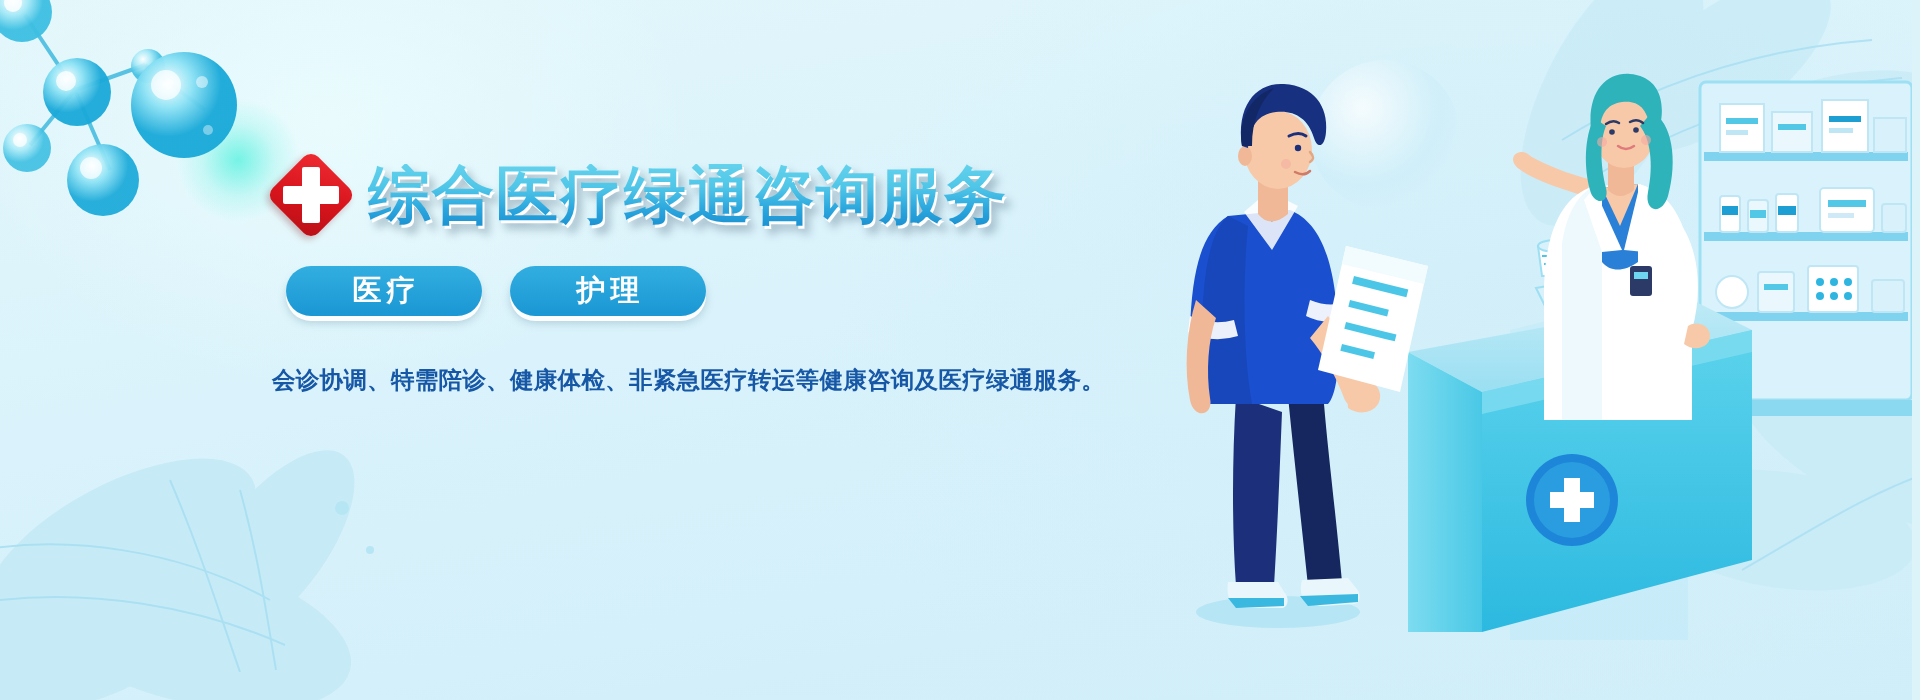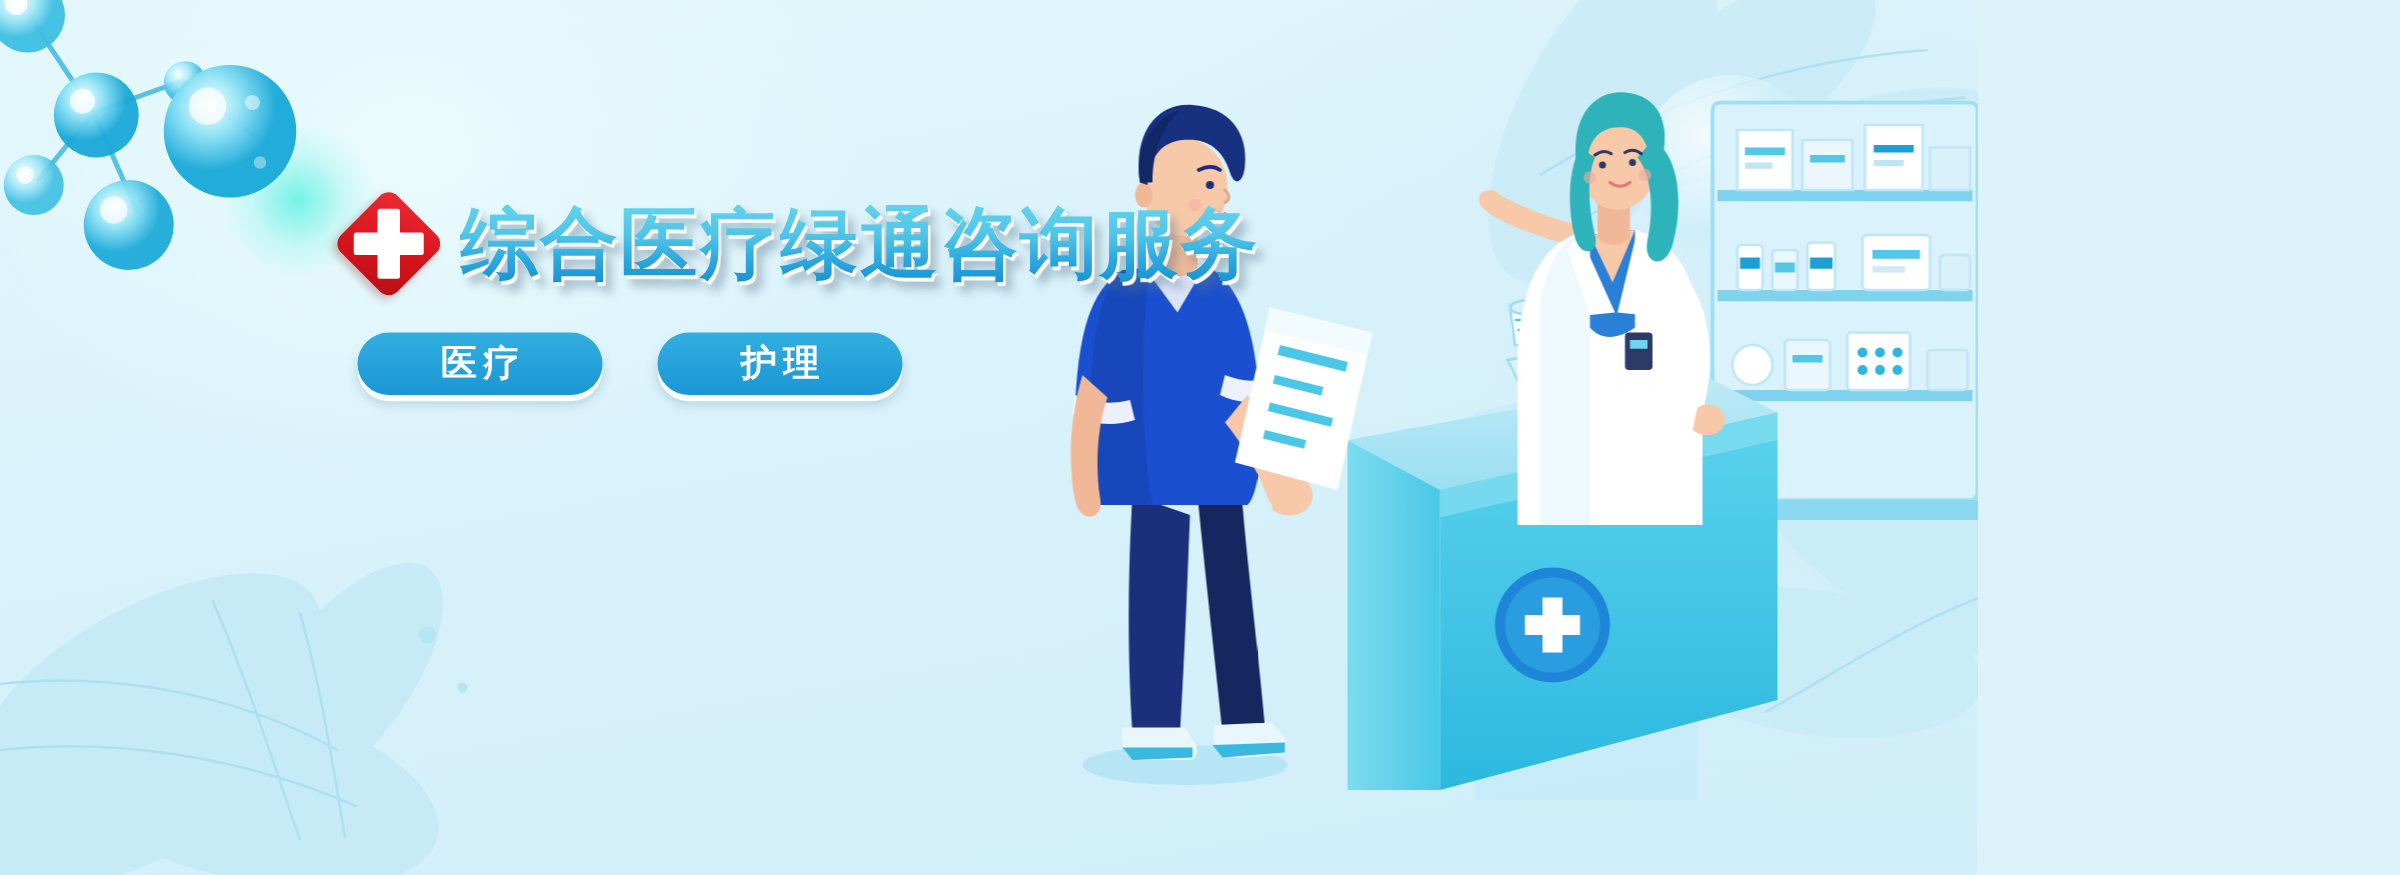--- a/index.html
+++ b/index.html
@@ -2,21 +2,21 @@
 <html><head>
 <meta charset="utf-8">
 <style>
   * { margin:0; padding:0; box-sizing:border-box; }
   html,body { width:1920px; height:700px; overflow:hidden; }
   body {
     font-family:"DejaVu Sans","Liberation Sans",sans-serif;
     background:#ddf3fa;
   }
   #banner {
-    position:relative; width:1582px; height:700px; overflow:hidden;
+    position:relative; width:1912px; height:700px; overflow:hidden;
     background:
       radial-gradient(ellipse 520px 380px at 330px 120px, #e9fbfd 0%, rgba(233,251,253,0) 70%),
       radial-gradient(ellipse 900px 700px at 1500px 350px, #d2eff9 0%, rgba(210,239,249,0) 75%),
       linear-gradient(170deg,#e3f7fb 0%,#d9f2fb 45%,#cfeef9 100%);
     text-align: right;
   }
   .deco { position:absolute; pointer-events:none; }
   #molecule { left:-30px; top:-30px; width:420px; height:290px; }
   #petals-left { left:-60px; top:300px; width:620px; height:420px; }
   #petals-right { right:-40px; top:-30px; width:640px; height:640px; }
@@ -50,21 +50,21 @@
   #main-title {
     font-size:62px; font-weight:bold; letter-spacing:2px; line-height:1;
     white-space:nowrap;
     background:linear-gradient(180deg,#63d2ec 0%,#4fc6e8 38%,#2ba7de 72%,#1b92d2 100%);
     -webkit-background-clip:text; background-clip:text; color:transparent;
     -webkit-text-stroke:0px;
     filter:drop-shadow(2px 3px 0 #ffffff) drop-shadow(5px 6px 4px rgba(90,120,140,.42));
     padding-right:8px;
   }
 
-  #pill-row { display:flex; gap:44px; margin-top:26px; margin-left:16px; }
+  #pill-row { display:flex; gap:28px; margin-top:26px; margin-left:16px; }
   .pill {
     width:196px; height:50px; border-radius:25px;
     display:flex; align-items:center; justify-content:center;
     color:#ffffff; font-size:29px; font-weight:bold; letter-spacing:5px;
     text-indent:5px;
     box-shadow:0 5px 0 rgba(255,255,255,.95), 0 7px 9px rgba(80,125,150,.30);
   }
   .pill.tone-a { background:linear-gradient(180deg,#32aee0 0%,#1a97d4 100%); }
   .pill.tone-b { background:linear-gradient(180deg,#5fdcee 0%,#3dcbe6 100%); }
 
@@ -372,16 +372,17 @@
       </div>
       <div id="main-title">综合医疗绿通咨询服务</div>
     </div>
 
     <div id="pill-row">
       <div class="pill tone-a">医疗</div>
       <div class="pill tone-a">护理</div>
     </div>
 
     <div id="desc">
+      <span class="line">会诊协调、特需陪诊、健康体检、非紧急医疗转运等健康咨询及医疗绿通服务。</span>
     </div>
 
   </div>
 </div>
 
 </body></html>

